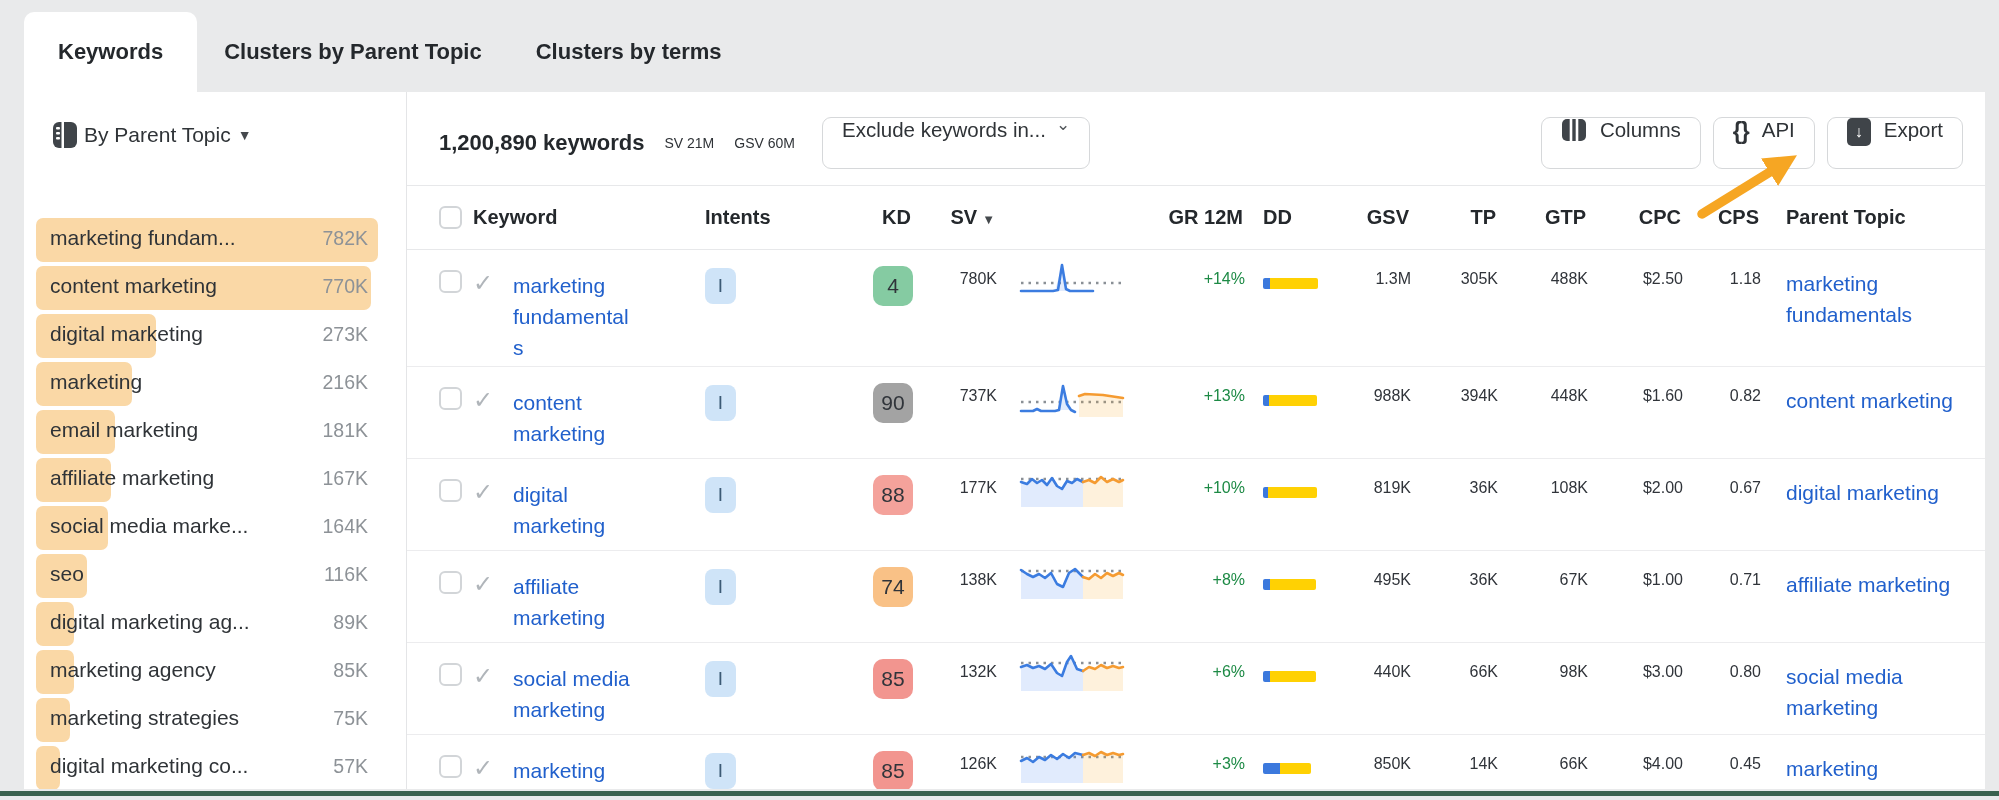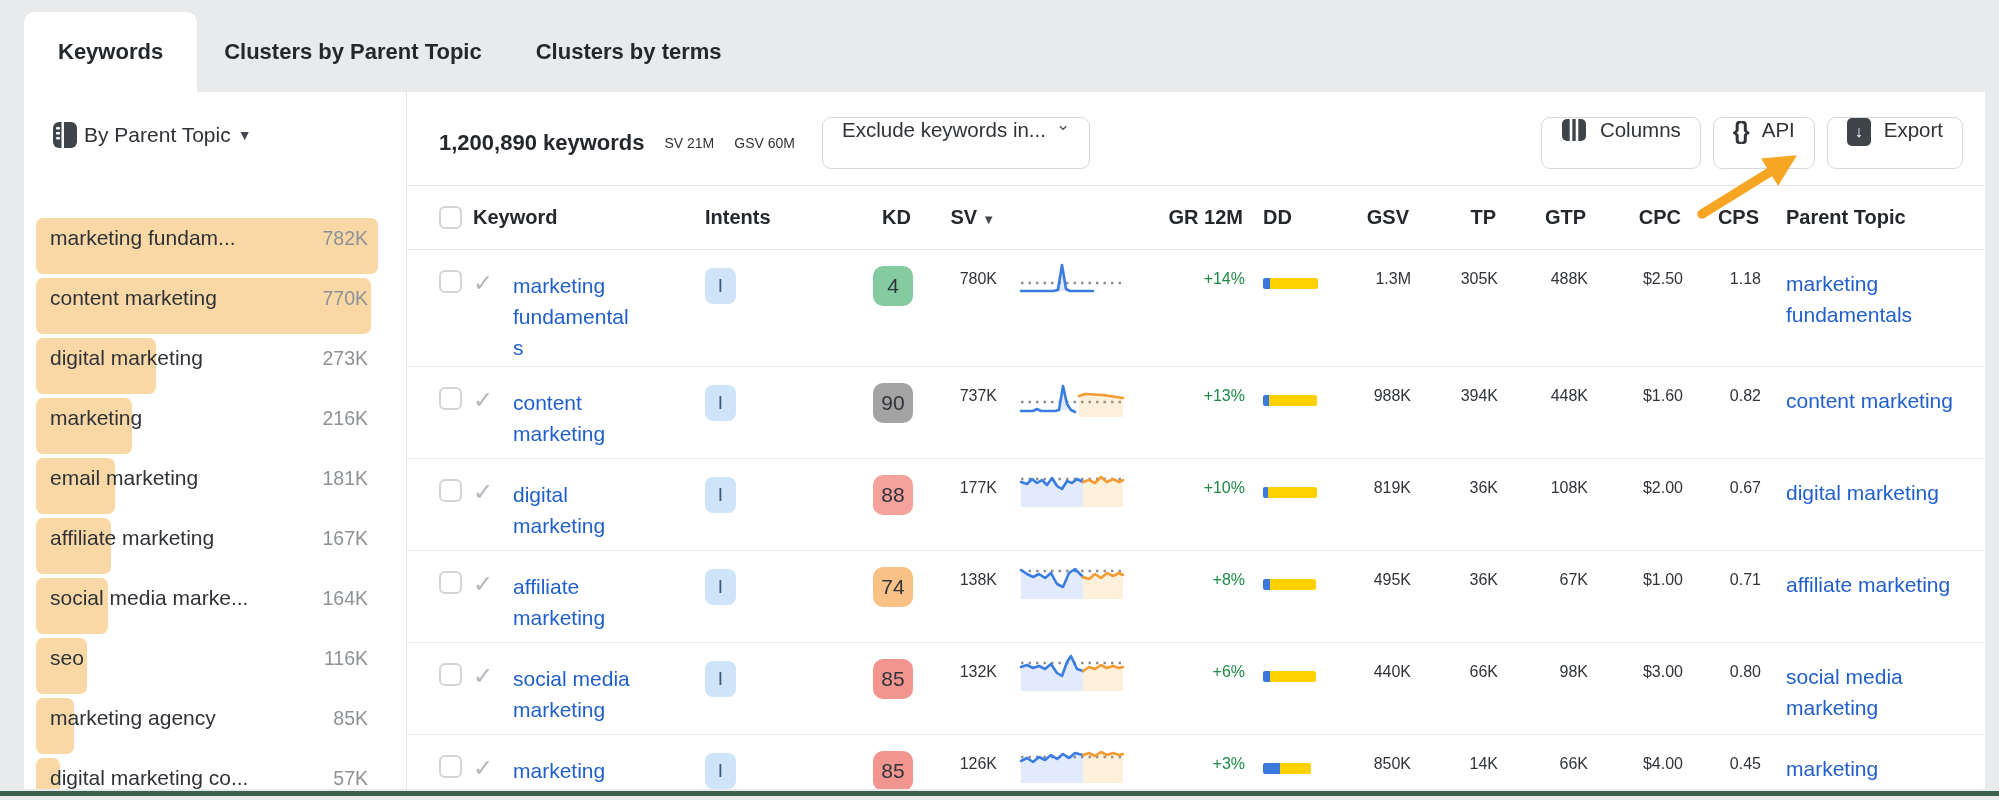--- a/index.html
+++ b/index.html
@@ -15,21 +15,21 @@
   .tab.active{background:#ffffff;border-radius:10px 10px 0 0;padding:0 34px;}
   
   .panel{position:absolute;left:24px;top:92px;width:1961px;height:697px;background:#fff;display:flex;overflow:hidden;}
   .sidebar{width:382px;flex:none;position:relative;}
   .vdiv{width:1px;background:#e4e5e7;flex:none;}
   .main{flex:1;position:relative;min-width:0;}
   
   .groupby{position:absolute;top:28px;left:28px;display:flex;align-items:center;gap:6px;font-size:21px;color:#2f3337;cursor:pointer;}
   .gb-caret{font-size:14px;color:#45494d;margin-left:1px;}
   .side-list{position:absolute;top:126px;left:12px;right:28px;display:flex;flex-direction:column;gap:4px;}
-  .side-item{position:relative;height:56px;flex:none;cursor:pointer;}
+  .side-item{position:relative;height:44px;flex:none;cursor:pointer;}
   .side-bar{position:absolute;left:0;top:0;bottom:0;border-radius:7px;background:#fad8a6;}
   .side-label{position:absolute;left:14px;top:0;line-height:40px;font-size:21px;color:#2f3337;white-space:nowrap;}
   .side-count{position:absolute;right:10px;top:0;line-height:40px;font-size:19.5px;color:#8d9297;}
   
   .filterbar{position:absolute;top:8px;left:0;right:0;height:85px;display:flex;align-items:center;padding:0 22px 0 32px;}
   .kwcount{font-size:22px;font-weight:700;color:#24282c;white-space:nowrap;}
   .stat{font-size:14px;margin-left:20px;white-space:nowrap;}
   .spacer{flex:1;}
   .btn{height:52px;border:1.5px solid #d6d8da;border-radius:9px;background:#fff;display:flex;align-items:flex-start;
        font-size:20.5px;color:#2f3337;padding:0 19px;gap:13px;cursor:pointer;white-space:nowrap;box-sizing:border-box;}
@@ -141,22 +141,32 @@
     <span class="side-label">social media marke...</span>
     <span class="side-count">164K</span>
   </div>
         <div class="side-item">
     <div class="side-bar" style="width: 15%; background: rgb(250, 216, 166);"></div>
     <span class="side-label">seo</span>
     <span class="side-count">116K</span>
   </div>
         <div class="side-item">
     <div class="side-bar" style="width: 11%; background: rgb(250, 216, 166);"></div>
+    <span class="side-label">digital marketing ag...</span>
+    <span class="side-count">89K</span>
+  </div>
+        <div class="side-item">
+    <div class="side-bar" style="width: 11%; background: rgb(250, 216, 166);"></div>
     <span class="side-label">marketing agency</span>
     <span class="side-count">85K</span>
+  </div>
+        <div class="side-item">
+    <div class="side-bar" style="width: 10%; background: rgb(250, 216, 166);"></div>
+    <span class="side-label">marketing strategies</span>
+    <span class="side-count">75K</span>
   </div>
         <div class="side-item">
     <div class="side-bar" style="width: 7%; background: rgb(250, 216, 166);"></div>
     <span class="side-label">digital marketing co...</span>
     <span class="side-count">57K</span>
   </div>
       </div>
   </aside>
 
   <div class="vdiv"></div>

